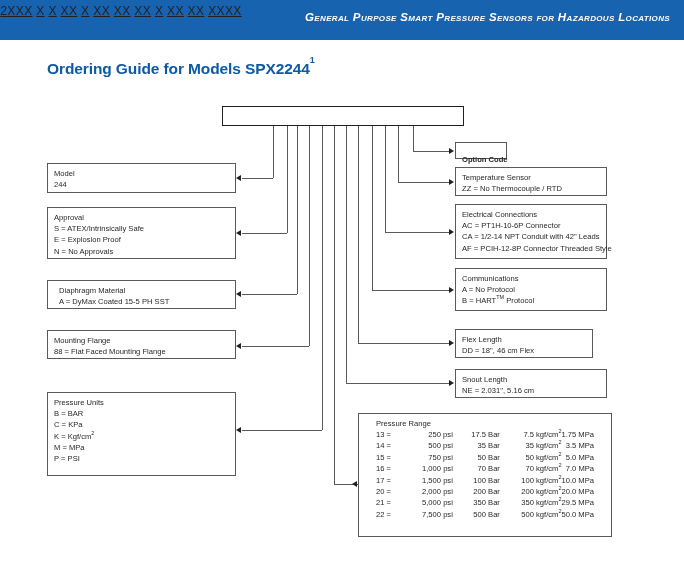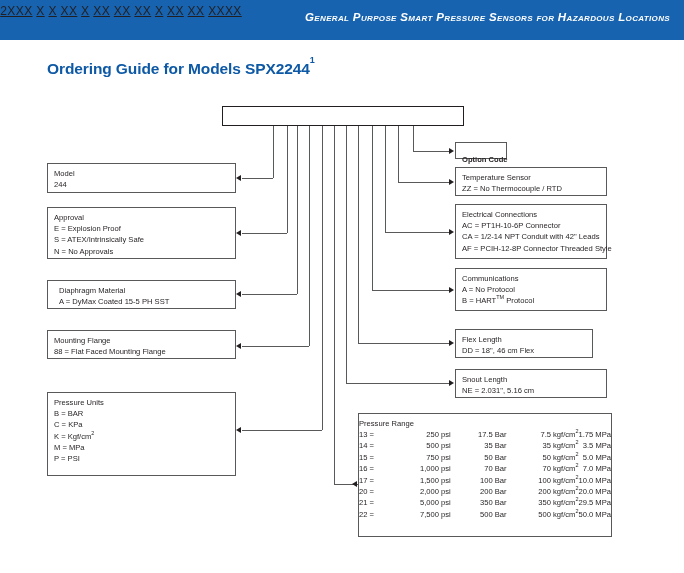--- a/index.html
+++ b/index.html
@@ -82,21 +82,21 @@
     position:absolute;width:0;height:0;z-index:2;
     border-top:3.2px solid transparent;
     border-bottom:3.2px solid transparent;
     border-left:5.5px solid #231f20;
   }
 
   
   .pr-box{
     position:absolute;left:358px;top:413px;width:254px;height:124px;
     border:1px solid #58595b;background:#fff;box-sizing:border-box;
-    padding:5px 0;z-index:5;
+    padding:5px 17px;z-index:5;
   }
   .pr-title{font-size:7.6px;margin-bottom:1px;display:block;}
   .pr-table{border-collapse:collapse;width:100%;font-size:7.6px;line-height:11.4px;}
   .pr-table td{padding:0;white-space:nowrap;}
   .c-code{width:34px;text-align:left;}
   .c-psi{width:58px;text-align:right;padding-right:4px;}
   .c-bar{width:56px;text-align:right;padding-right:4px;}
   .c-kgf{width:72px;text-align:right;padding-right:4px;}
   .c-mpa{text-align:right;}
 </style>
@@ -153,22 +153,22 @@
     <div class="arrow-r" style="left: 449px; top: 379.8px;"></div>
   </div>
 
 <div class="box" id="box-model" style="left:47px;top:163px;width:189px;height:30px;">
   <span class="ttl">Model</span>
   <span class="row">244</span>
 </div>
 
 <div class="box" id="box-approval" style="left:47px;top:207px;width:189px;height:52px;">
   <span class="ttl">Approval</span>
+  <span class="row">S = ATEX/Intrinsically Safe</span>
   <span class="row">E = Explosion Proof</span>
-  <span class="row">S = ATEX/Intrinsically Safe</span>
   <span class="row">N = No Approvals</span>
 </div>
 
 <div class="box" id="box-diaphragm" style="left:47px;top:280px;width:189px;height:29px;padding-left:11px;">
   <span class="ttl">Diaphragm Material</span>
   <span class="row">A = DyMax Coated 15-5 PH SST</span>
 </div>
 
 <div class="box" id="box-flange" style="left:47px;top:330px;width:189px;height:29px;">
   <span class="ttl">Mounting Flange</span>

